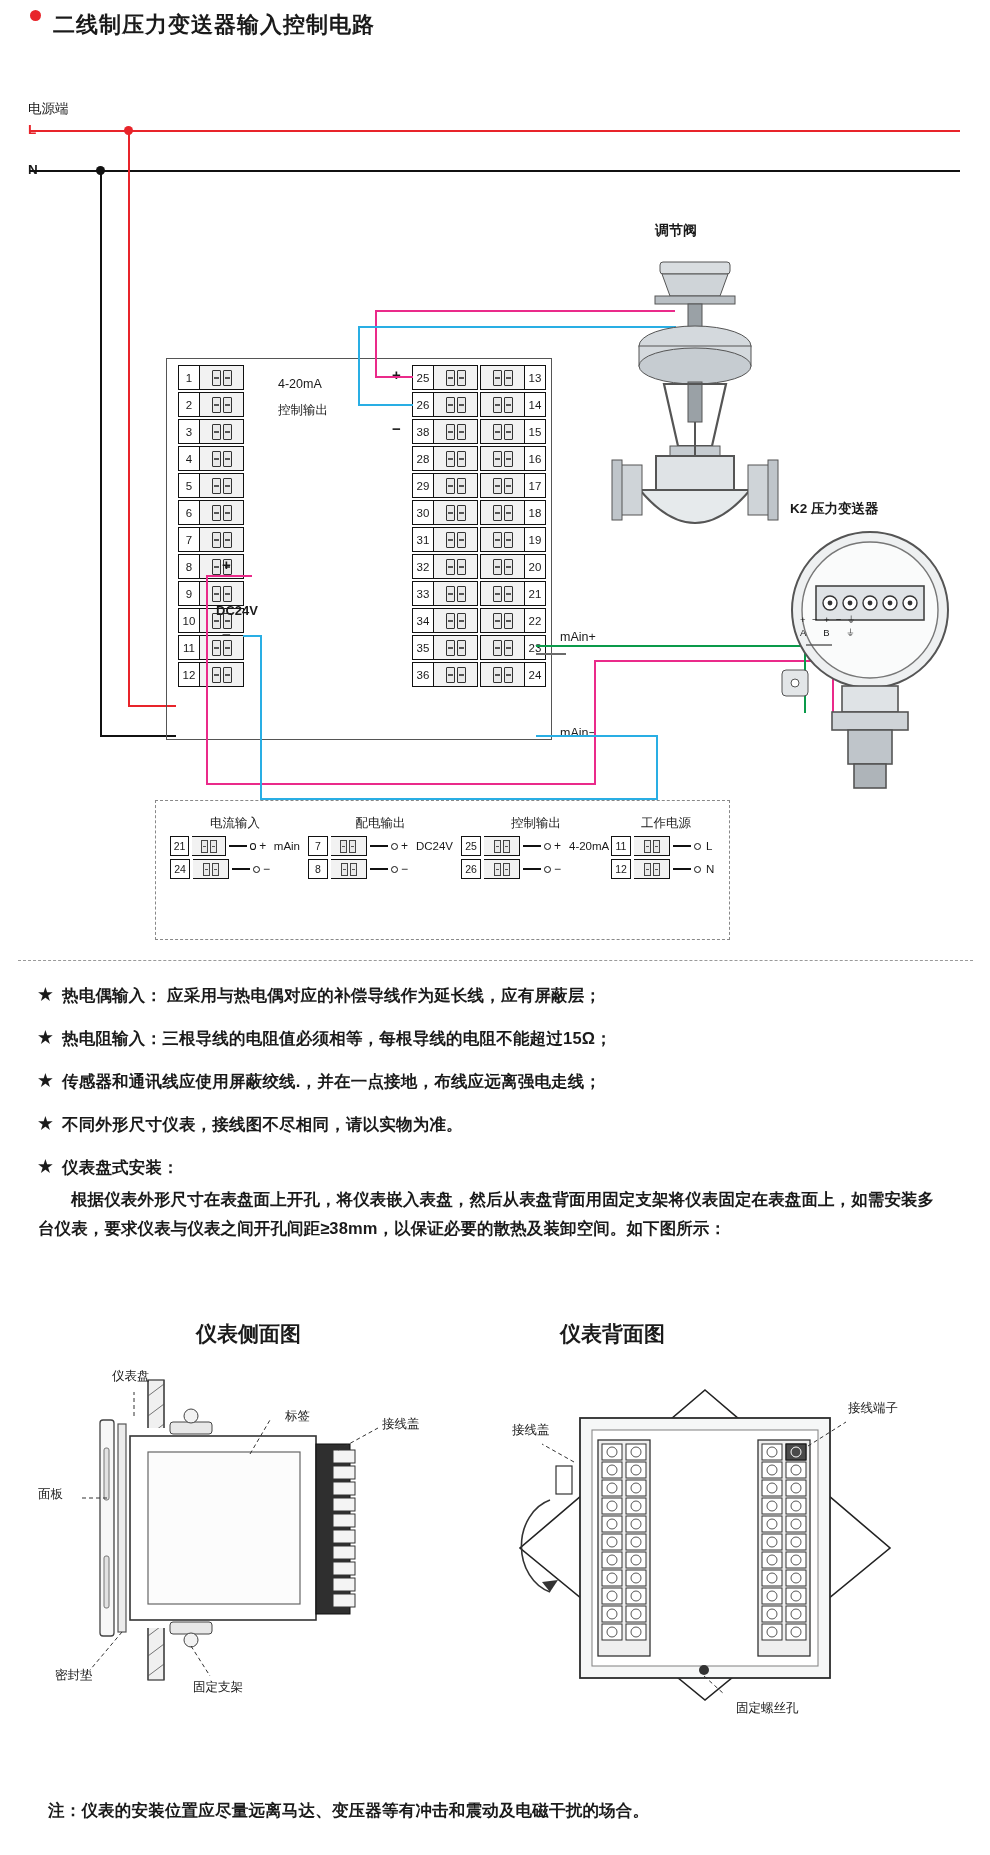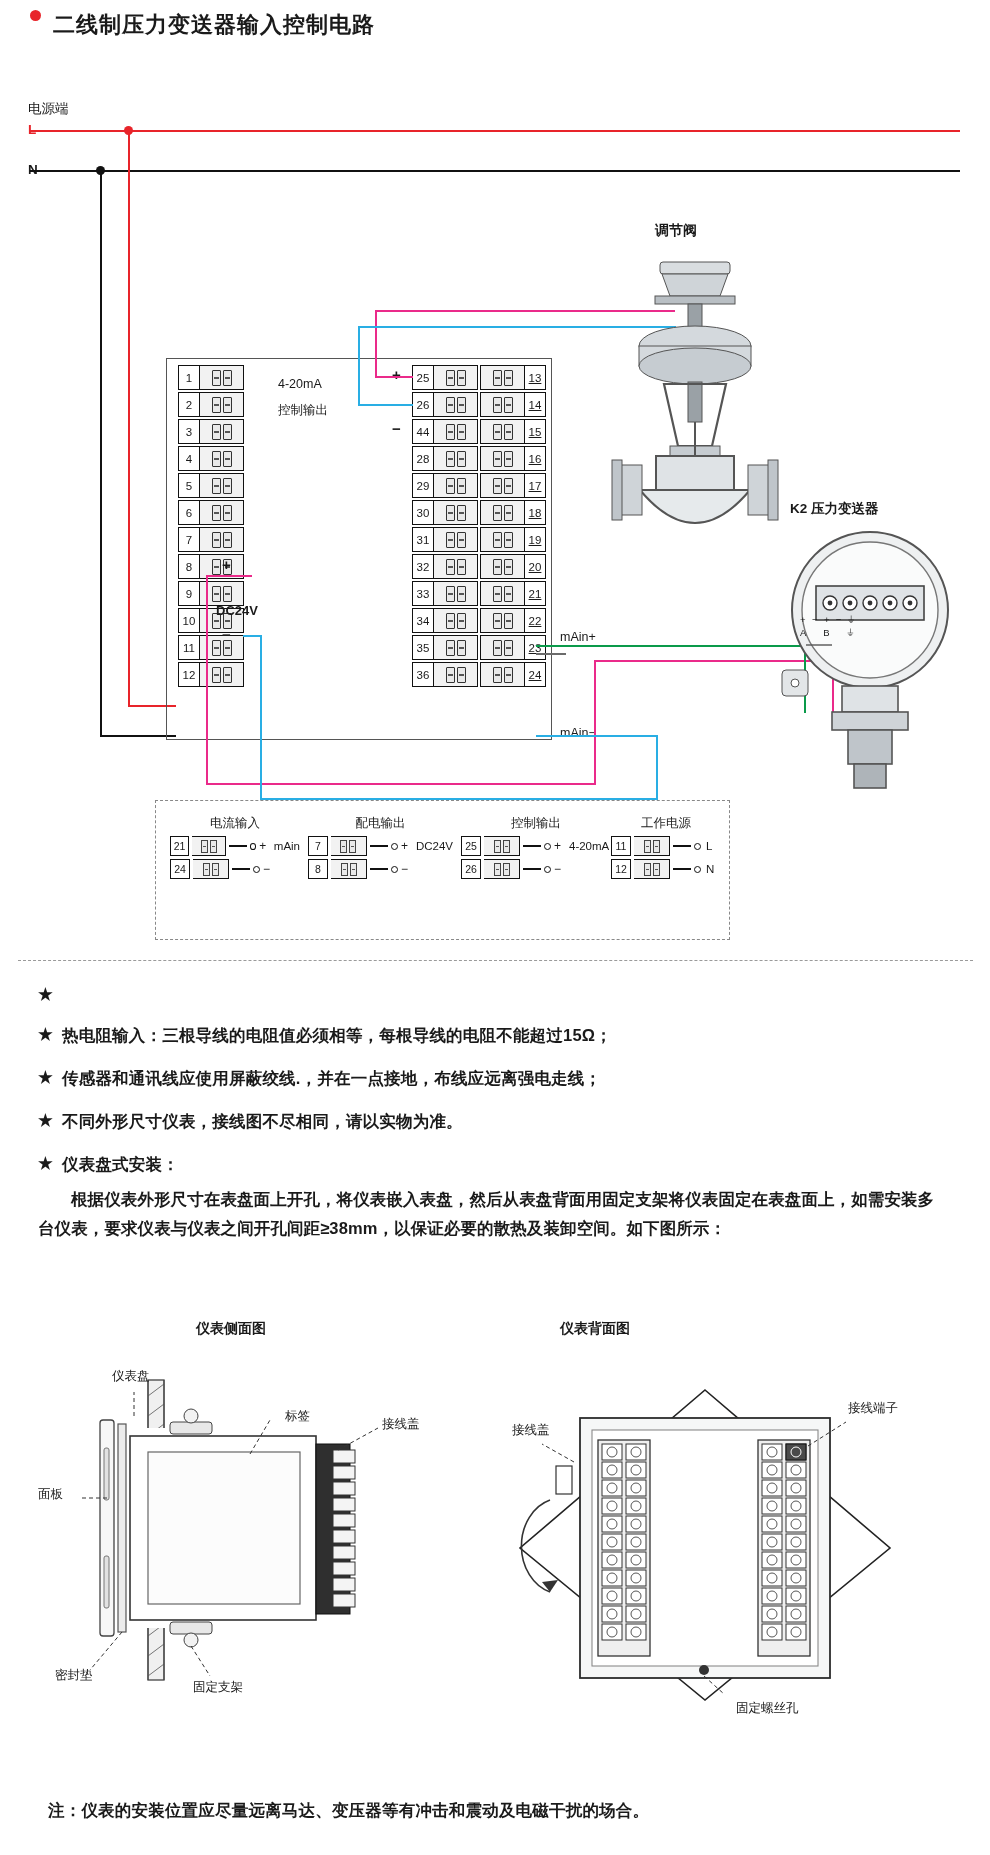--- a/index.html
+++ b/index.html
@@ -42,21 +42,21 @@
   .tnum {
     width:22px; border:1.4px solid #111; background:#fff;
     font-size:11.5px; display:flex; align-items:center; justify-content:center;
   }
   .tscrew {
     width:44px; border:1.4px solid #111; border-left:none; background:#f2f2f2;
     display:flex; align-items:center; justify-content:center; gap:2px;
   }
   .tscrew i { display:block; width:9px; height:16px; border:1.3px solid #333; border-radius:1px; background:#e9e9e9; position:relative; }
   .tscrew i:after { content:""; position:absolute; left:1px; right:1px; top:6px; height:2px; background:#555; }
-  .trow.rev { flex-direction:row-reverse;text-decoration:underline; }
+  .trow.rev { flex-direction:row-reverse; }
   .trow.rev .tscrew { border-left:1.4px solid #111; border-right:none; }
 
   .outer-box { position:absolute; border:1.6px solid #555; }
 
   
   .cap { position:absolute; font-size:12.5px; line-height:1.35; }
   .cap-b { position:absolute; font-size:13px; font-weight:bold; }
   .sign { position:absolute; font-size:15px; font-weight:bold; }
 
   
@@ -76,21 +76,21 @@
   
   .divider { position:absolute; left:18px; top:960px; width:955px; border-top:1.6px dashed #9a9a9a; }
 
   
   .notes { position:absolute; left:38px; top:985px; width:920px; }
   .note { display:flex; gap:9px; font-size:16.5px; font-weight:bold; margin-bottom:21px; letter-spacing:0.2px;}
   .star { flex:0 0 auto; }
   .para { position:absolute; left:38px; top:1185px; width:905px; font-size:16.5px; font-weight:bold; line-height:1.75; text-indent:33px; letter-spacing:0.1px;}
 
   
-  .dw-title { position:absolute; font-size:14px; font-weight:bold; }
+  .dw-title { position:absolute; font-size:21px; font-weight:bold; }
   .foot { position:absolute; left:48px; top:1800px; font-size:16.5px; font-weight:bold; letter-spacing:0.2px;}
   svg { position:absolute; overflow:visible; }
 </style>
 </head>
 <body>
 
 <div class="page">
 
   <div class="title-row">
     <span class="bullet"></span>
@@ -211,21 +211,21 @@
         </div>
       </div>
     <div class="trow">
         <div class="tnum">26</div>
         <div class="tscrew">
           <i></i>
           <i></i>
         </div>
       </div>
     <div class="trow">
-        <div class="tnum">44</div>
+        <div class="tnum">38</div>
         <div class="tscrew">
           <i></i>
           <i></i>
         </div>
       </div>
     <div class="trow">
         <div class="tnum">28</div>
         <div class="tscrew">
           <i></i>
           <i></i>
@@ -573,20 +573,21 @@
           <div class="mini-lbl">N</div>
         </div>
     </div>
   </div>
 
   <div class="divider"></div>
 
   <div class="notes">
     <div class="note">
         <span class="star">★</span>
+        <span>热电偶输入：  应采用与热电偶对应的补偿导线作为延长线，应有屏蔽层；</span>
       </div>
     <div class="note">
         <span class="star">★</span>
         <span>热电阻输入：三根导线的电阻值必须相等，每根导线的电阻不能超过15Ω；</span>
       </div>
     <div class="note">
         <span class="star">★</span>
         <span>传感器和通讯线应使用屏蔽绞线.，并在一点接地，布线应远离强电走线；</span>
       </div>
     <div class="note">

